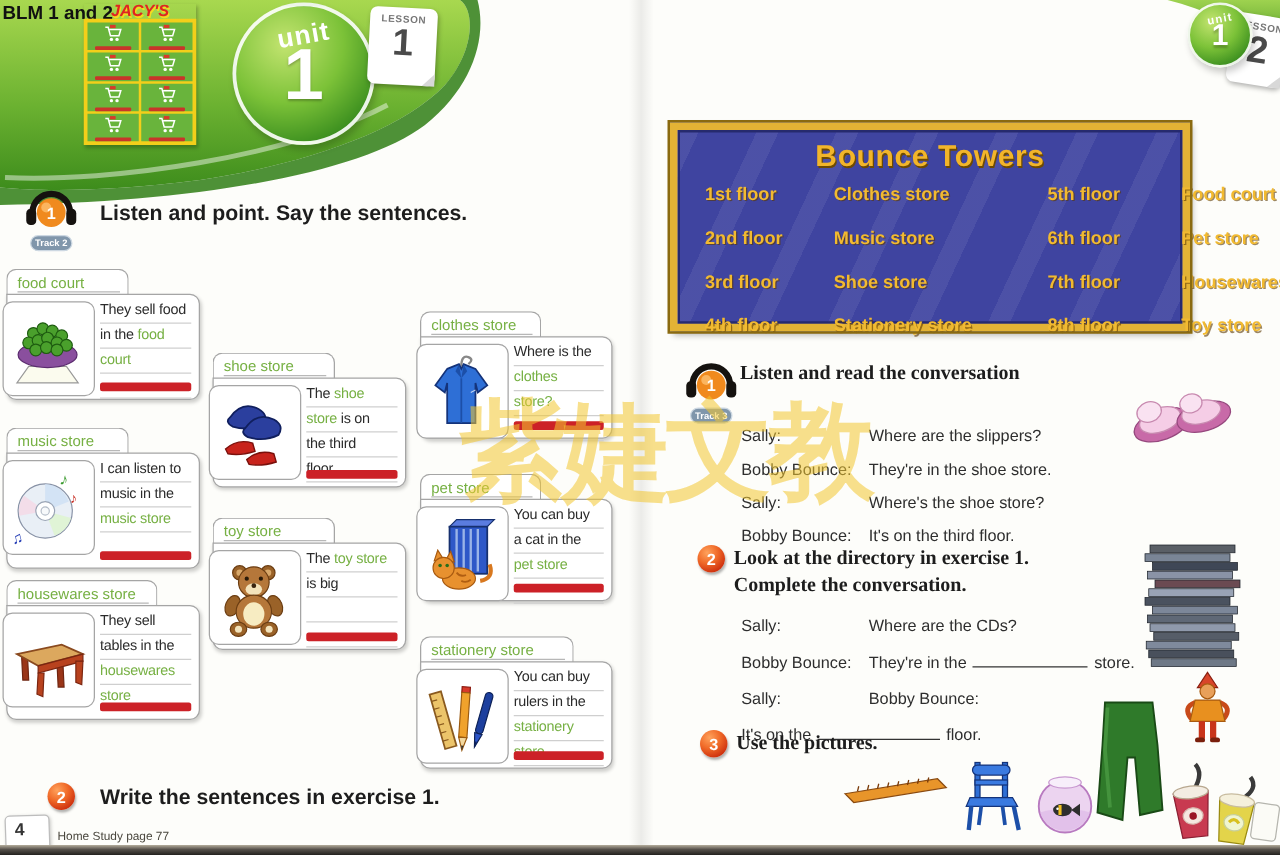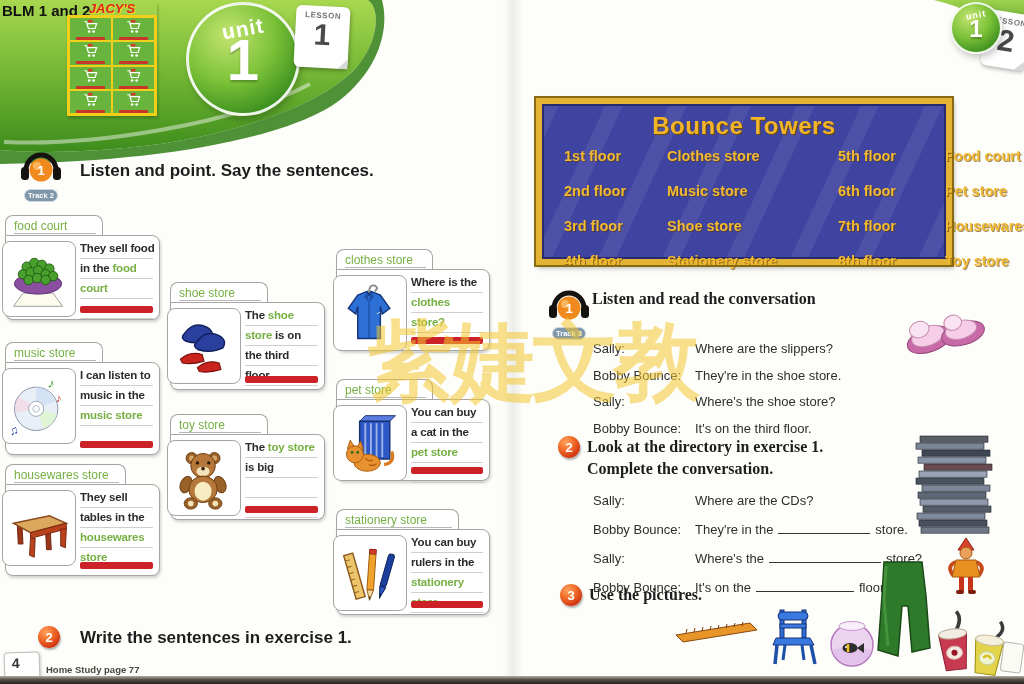--- a/index.html
+++ b/index.html
@@ -48,21 +48,21 @@
      color:#fff;font-weight:bold;font-size:13px;box-shadow:1px 2px 2px rgba(0,0,0,.3);}
   .ex-text{font-size:17px;font-weight:600;color:#1d1d1d;margin-left:12px;}
 
   
   .folder{z-index:3;}
   .ftab{position:absolute;left:0;top:0;height:21px;width:63%;background:#fff;
      border:1.5px solid #a5a5a5;border-bottom:none;border-radius:8px 8px 0 0;
      padding:3px 6px 0 8px;box-sizing:border-box;}
   .fname{font-size:12px;color:#76b043;display:block;border-bottom:1px solid #b8b8b8;line-height:14px;white-space:nowrap;}
   .fbody{position:absolute;left:0;top:20px;right:0;bottom:0;background:#fff;
-     border:1.5px solid #a5a5a5;border-radius:0 8px 8px 8px;box-shadow:1px 2px 3px rgba(0,0,0,.18);font-weight:bold;}
+     border:1.5px solid #a5a5a5;border-radius:0 8px 8px 8px;box-shadow:1px 2px 3px rgba(0,0,0,.18);}
   .fimg{position:absolute;left:-4px;top:5px;width:72px;height:74px;background:#fff;
      border:1.5px solid #a5a5a5;border-radius:8px;z-index:2;display:flex;align-items:center;justify-content:center;}
   .flines{position:absolute;left:74px;right:6px;top:3px;}
   .fline{height:19px;border-bottom:1.5px solid #cfcfcf;font-size:11.5px;line-height:18px;
      white-space:nowrap;color:#2b2b2b;letter-spacing:-.2px;}
   .fline .g{color:#76b043;}
   .fstripe{position:absolute;left:74px;right:6px;bottom:6px;height:7px;background:#cc2127;border-radius:2px;}
 
   
   .grammar{left:687px;top:22px;width:254px;height:72px;z-index:5;border-radius:10px;
@@ -94,21 +94,21 @@
   .blank.w1{width:92px;}.blank.w2{width:112px;}.blank.w3{width:98px;}
 
   
   .seam{left:503px;top:0;width:20px;height:684px;z-index:8;pointer-events:none;
      background:linear-gradient(to right,rgba(0,0,0,0),rgba(0,0,0,.07) 50%,rgba(0,0,0,0));}
   .bottom-bar{left:0;top:676px;width:1024px;height:8px;z-index:9;
      background:linear-gradient(180deg,#b5ad9c 0%,#55504a 45%,#23211e 100%);}
   .page-tab{left:4px;top:652px;width:36px;height:30px;background:#fff;border:1px solid #bdbdbd;
      border-radius:4px;transform:rotate(-2deg);box-shadow:1px 1px 3px rgba(0,0,0,.2);z-index:5;
      font-size:14px;font-weight:bold;color:#333;padding:2px 0 0 7px;box-sizing:border-box;}
-  .home-study{left:46px;top:664px;font-size:9.5px;font-weight:bold;color:#4a473e;z-index:5;}
+  .home-study{left:46px;top:664px;font-size:9.5px;font-weight:normal;color:#4a473e;z-index:5;}
   .watermark{left:368px;top:318px;z-index:10;pointer-events:none;font-size:86px;font-weight:bold;
      color:rgba(243,198,48,.55);line-height:1;letter-spacing:-4px;font-family:"DejaVu Sans",sans-serif;}
   svg{display:block;}
 </style>
 </head>
 <body>
 
 <div id="stage">
 
   <svg class="abs" style="left:0;top:0;z-index:2;" width="512" height="195" viewBox="0 0 512 195">
@@ -564,21 +564,20 @@
     <div class="rex-line">Look at the directory in exercise 1.</div>
     <div class="rex-line">Complete the conversation.</div>
   </div>
 
   <div class="abs conv c2" style="left:593px;top:486px;">
     <div>Sally:</div>
     <div><span>Where are the CDs?</span></div>
     <div>Bobby Bounce:</div>
     <div><span>They're in the</span><span class="blank w1"></span><span>store.</span></div>
     <div>Sally:</div>
-    <div><span>Where's the</span><span class="blank w2"></span><span>store?</span></div>
     <div>Bobby Bounce:</div>
     <div><span>It's on the</span><span class="blank w3"></span><span>floor.</span></div>
   </div>
 
   <svg class="abs" style="left:910px;top:430px;" width="92" height="110" viewBox="0 0 92 110" id="cdstack">
       <rect x="10" y="6" width="68" height="6.2" fill="#5a5f66" stroke="#1f242c" stroke-width=".6"></rect>
       <rect x="6" y="13" width="68" height="6.2" fill="#7a8596" stroke="#1f242c" stroke-width=".6"></rect>
       <rect x="12" y="20" width="68" height="6.2" fill="#3f4756" stroke="#1f242c" stroke-width=".6"></rect>
       <rect x="8" y="27" width="68" height="6.2" fill="#8a93a6" stroke="#1f242c" stroke-width=".6"></rect>
       <rect x="14" y="34" width="68" height="6.2" fill="#6b4a52" stroke="#1f242c" stroke-width=".6"></rect>

